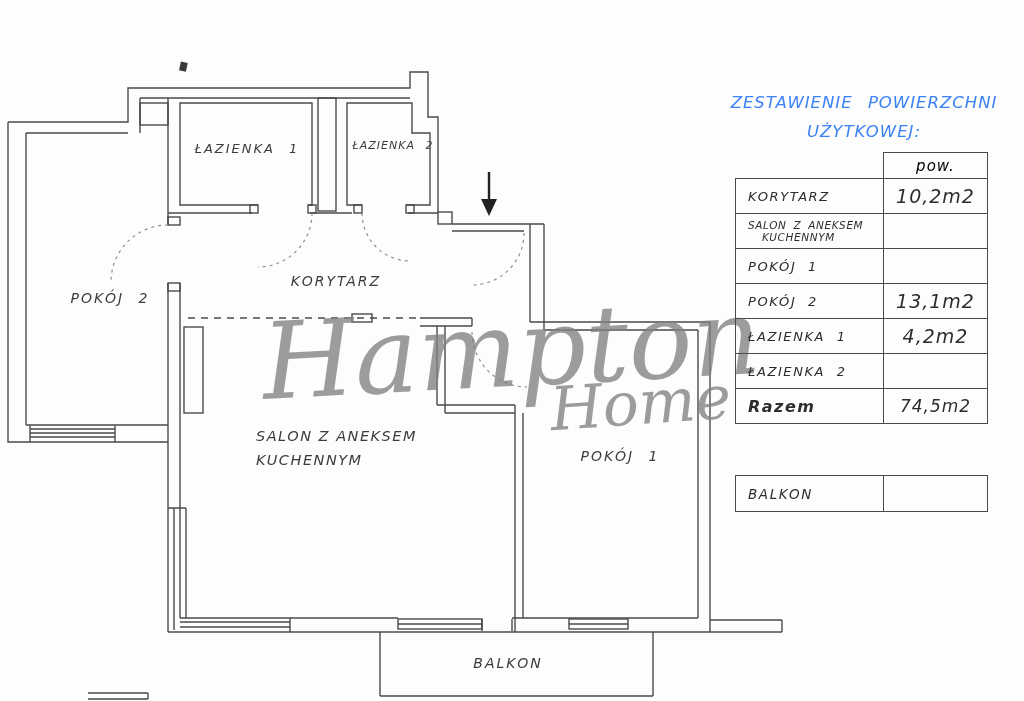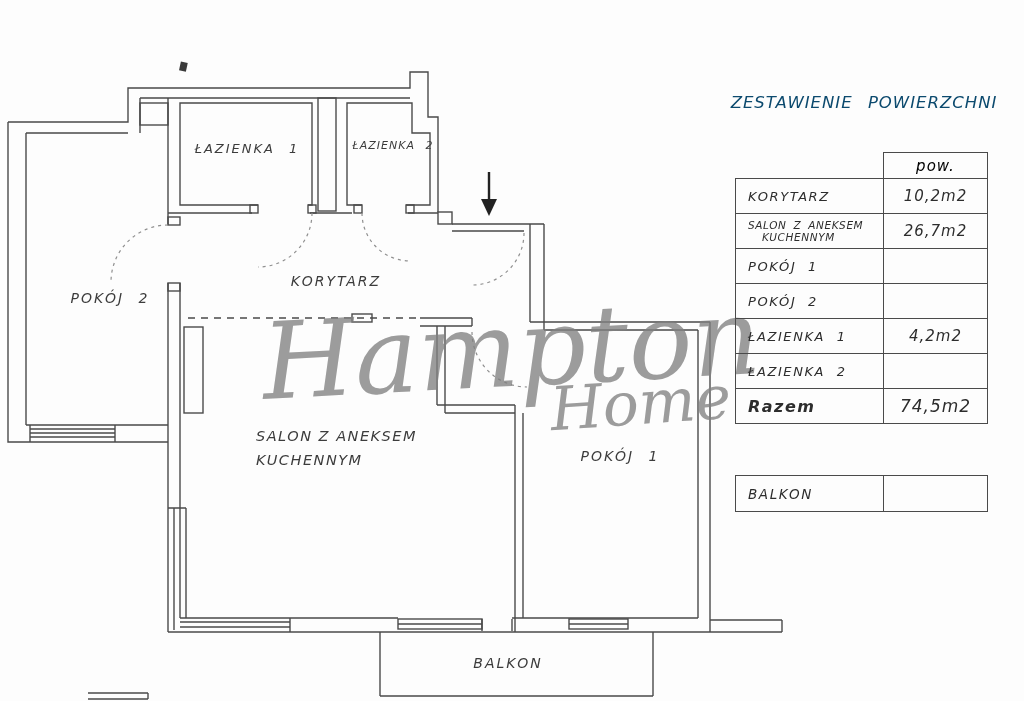--- a/index.html
+++ b/index.html
@@ -28,21 +28,21 @@
     position:absolute;color:rgba(128,128,128,0.78);
     font-family:"DejaVu Serif", serif;font-style:italic;
     pointer-events:none;white-space:nowrap;
   }
   #wm1{left:262px;top:288px;font-size:106px;transform:rotate(-3deg);}
   #wm2{left:550px;top:368px;font-size:60px;transform:rotate(-4deg);}
   
   #sum-title{
     position:absolute;left:716px;top:88px;width:296px;text-align:center;
     font-style:italic;font-size:16.5px;letter-spacing:1px;word-spacing:9px;
-    color:#0c4a6e;line-height:29px;
+    color:#3b82f6;line-height:29px;
   }
   .tbl{position:absolute;left:735px;box-sizing:border-box;}
   #hdr-box{
     top:152px;left:883px;width:105px;height:27px;border:1.6px solid #4a4a4a;
     display:flex;align-items:center;justify-content:center;
     font-style:italic;font-size:15px;color:#000000;letter-spacing:1px;
   }
   #sum-table{
     top:178px;width:253px;height:246px;border:1.6px solid #4a4a4a;
     display:flex;flex-direction:column;
@@ -54,21 +54,21 @@
     font-style:italic;font-size:13px;letter-spacing:1.6px;word-spacing:6px;
     color:#2d2d2d;border-right:1.4px solid #4a4a4a;box-sizing:border-box;
   }
   .t-label.small{
     flex-direction:column;justify-content:center;align-items:flex-start;
     font-size:10.5px;line-height:12.5px;letter-spacing:0.6px;word-spacing:3px;
   }
   .t-label.small .l2{padding-left:14px;}
   .t-value{
     flex:1;display:flex;align-items:center;justify-content:center;
-    font-style:italic;font-size:15px;color:#2d2d2d;letter-spacing:1px;
+    font-style:italic;font-size:19px;color:#2d2d2d;letter-spacing:1px;
   }
   .t-row.total .t-label{font-size:16px;letter-spacing:1.5px;font-weight:bold;}
   .t-row.total .t-value{font-size:17px;font-style:italic;}
   #balkon-box{
     top:475px;width:253px;height:37px;border:1.6px solid #4a4a4a;display:flex;
   }
   #balkon-box .t-label{font-size:13.5px;}
 </style>
 </head>
 <body>
@@ -154,41 +154,42 @@
   <div>KUCHENNYM</div>
 </div>
 <div class="lbl" id="lbl-pokoj1">POKÓJ 1</div>
 <div class="lbl" id="lbl-balkon">BALKON</div>
 
 <div class="wm" id="wm1">Hampton</div>
 <div class="wm" id="wm2">Home</div>
 
 <div id="sum-title">
   <div>ZESTAWIENIE POWIERZCHNI</div>
+  <div>UŻYTKOWEJ:</div>
 </div>
 
 <div class="tbl" id="hdr-box">pow.</div>
 
 <div class="tbl" id="sum-table">
   <div class="t-row">
     <div class="t-label">KORYTARZ</div>
     <div class="t-value">10,2m2</div>
   </div>
   <div class="t-row">
     <div class="t-label small">
       <span>SALON Z ANEKSEM</span>
       <span class="l2">KUCHENNYM</span>
     </div>
-    <div class="t-value">26,7m2</div>
   </div>
   <div class="t-row">
     <div class="t-label">POKÓJ 1</div>
   </div>
   <div class="t-row">
     <div class="t-label">POKÓJ 2</div>
+    <div class="t-value">13,1m2</div>
   </div>
   <div class="t-row">
     <div class="t-label">ŁAZIENKA 1</div>
     <div class="t-value">4,2m2</div>
   </div>
   <div class="t-row">
     <div class="t-label">ŁAZIENKA 2</div>
   </div>
   <div class="t-row total">
     <div class="t-label">Razem</div>

